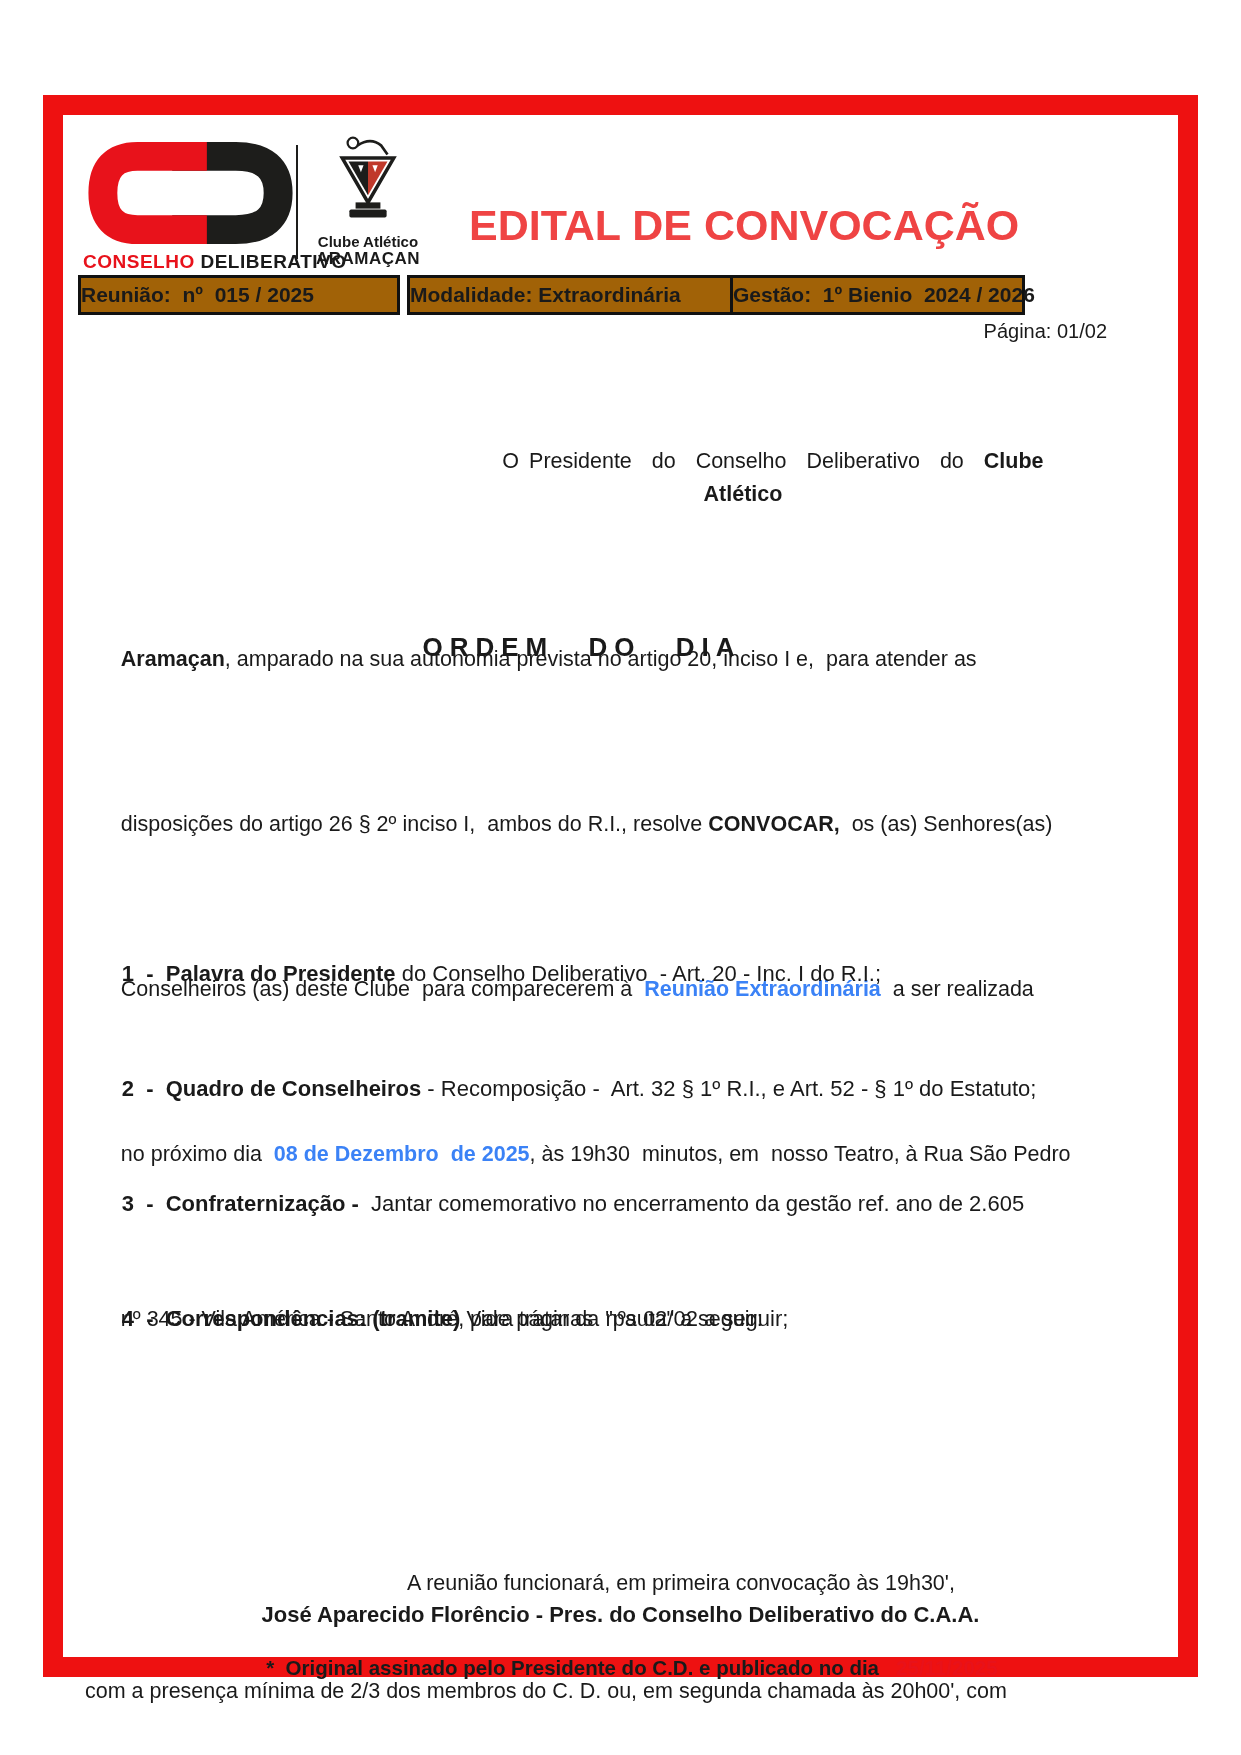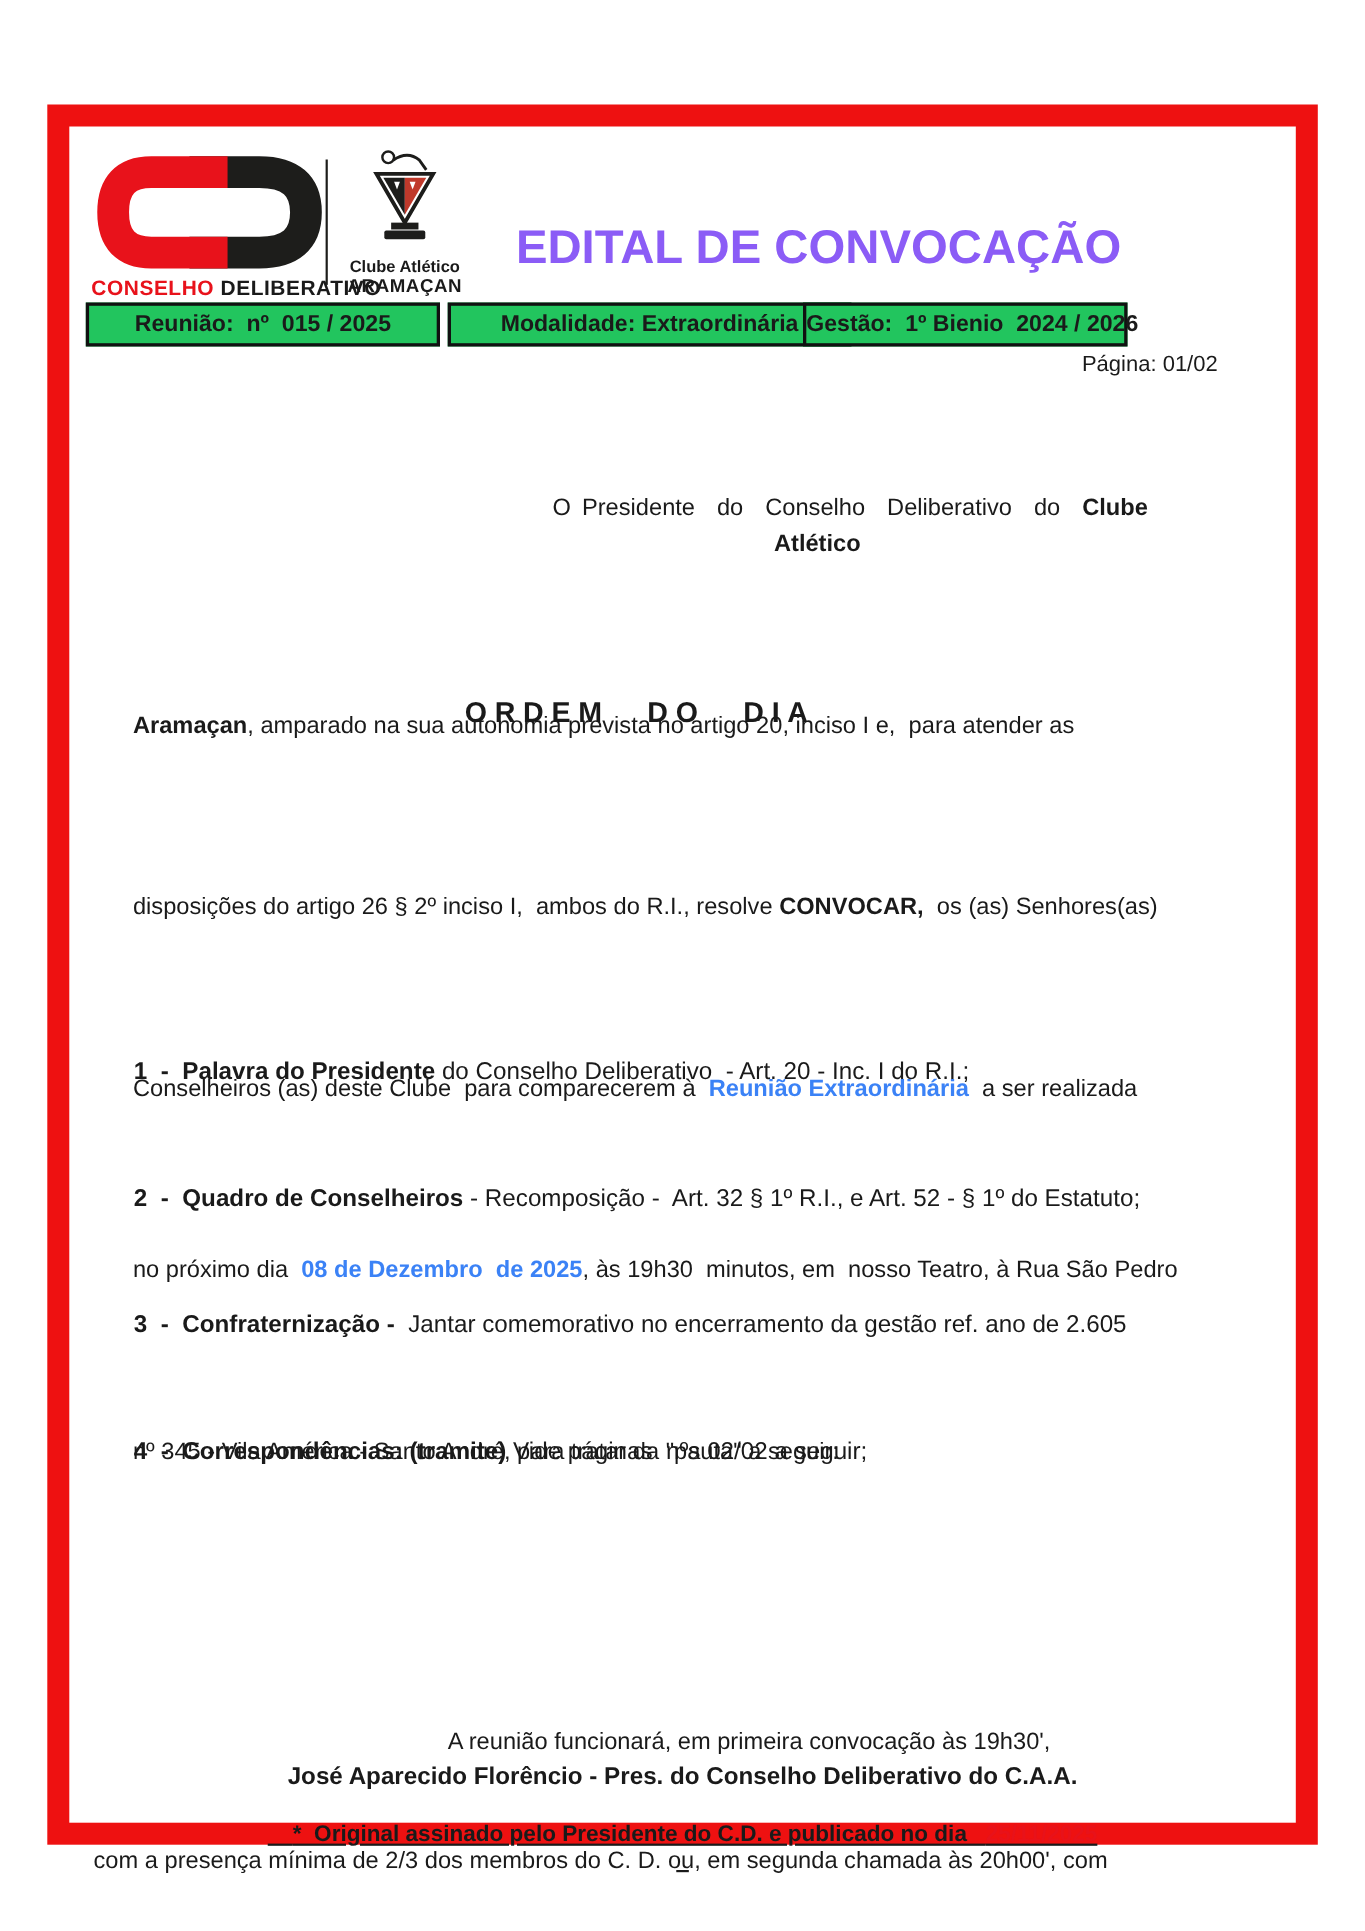--- a/index.html
+++ b/index.html
@@ -16,28 +16,28 @@
   
   .cd-logo-block{left:20px;top:26px;width:215px;text-align:center;}
   .cd-words{font-size:19px;font-weight:bold;letter-spacing:.5px;white-space:nowrap;margin-top:2px;}
   .cd-words .red{color:#e8121b;}
   .cd-years{font-size:15px;font-weight:bold;color:#e8121b;letter-spacing:6px;margin-top:1px;}
   .divider{left:233px;top:30px;width:2px;height:114px;background:#1d1d1b;}
   .club-block{left:250px;top:20px;width:110px;text-align:center;line-height:1.05;}
   .club-line1{font-size:15px;font-weight:bold;margin-top:1px;}
   .club-line2{font-size:17px;font-weight:bold;letter-spacing:.5px;}
   .doc-title{
-    left:406px;top:86px;font-size:43px;font-weight:bold;color:#8b5cf6;
+    left:406px;top:86px;font-size:43px;font-weight:bold;color:#ef4444;
     letter-spacing:0px;white-space:nowrap;
   }
 
   
   .ibox{
-    top:160px;height:40px;background:#22c55e;border:3px solid #111;
-    box-sizing:border-box;text-align:center;font-weight:bold;font-size:21px;
+    top:160px;height:40px;background:#a16207;border:3px solid #111;
+    box-sizing:border-box;text-align:left;font-weight:bold;font-size:21px;
     line-height:33px;white-space:pre;
   }
   .ibox1{left:15px;width:322px;}
   .ibox2{left:344px;width:367px;}
   .ibox3{left:667px;width:295px;}
 
   .page-label{top:205px;left:22px;width:1022px;text-align:right;font-size:20px;}
 
   
   .intro{top:231px;left:22px;width:994px;font-size:21.5px;line-height:33px;white-space:pre-wrap;}
@@ -52,21 +52,21 @@
 
   
   .items{top:820px;left:22px;width:1015px;font-size:22px;}
   .item{margin-bottom:37px;white-space:pre-wrap;}
   .item .num{font-weight:bold;}
 
   
   .closing{top:1378px;left:22px;width:994px;font-size:21.5px;line-height:36px;white-space:pre-wrap;}
   .closing .ln1{padding-left:322px;}
   .signature{top:1487px;left:0;width:100%;text-align:center;font-weight:bold;font-size:22px;}
-  .footnote{top:1517px;left:0;width:100%;text-align:center;font-weight:bold;font-size:20.5px;white-space:pre-wrap;text-decoration:underline;}
+  .footnote{top:1517px;left:0;width:100%;text-align:center;font-weight:bold;font-size:20.5px;white-space:pre-wrap;}
   .footnote .date{color:#e8121a;}
 </style>
 </head>
 <body>
 
 <div class="frame">
 
   <div class="cd-logo-block">
     <svg width="205" height="104" viewBox="0 0 210 108">
       <path d="M86 16 H152 Q196 16 196 54 Q196 92 152 92 H86" fill="none" stroke="#1d1d1b" stroke-width="30"></path>

